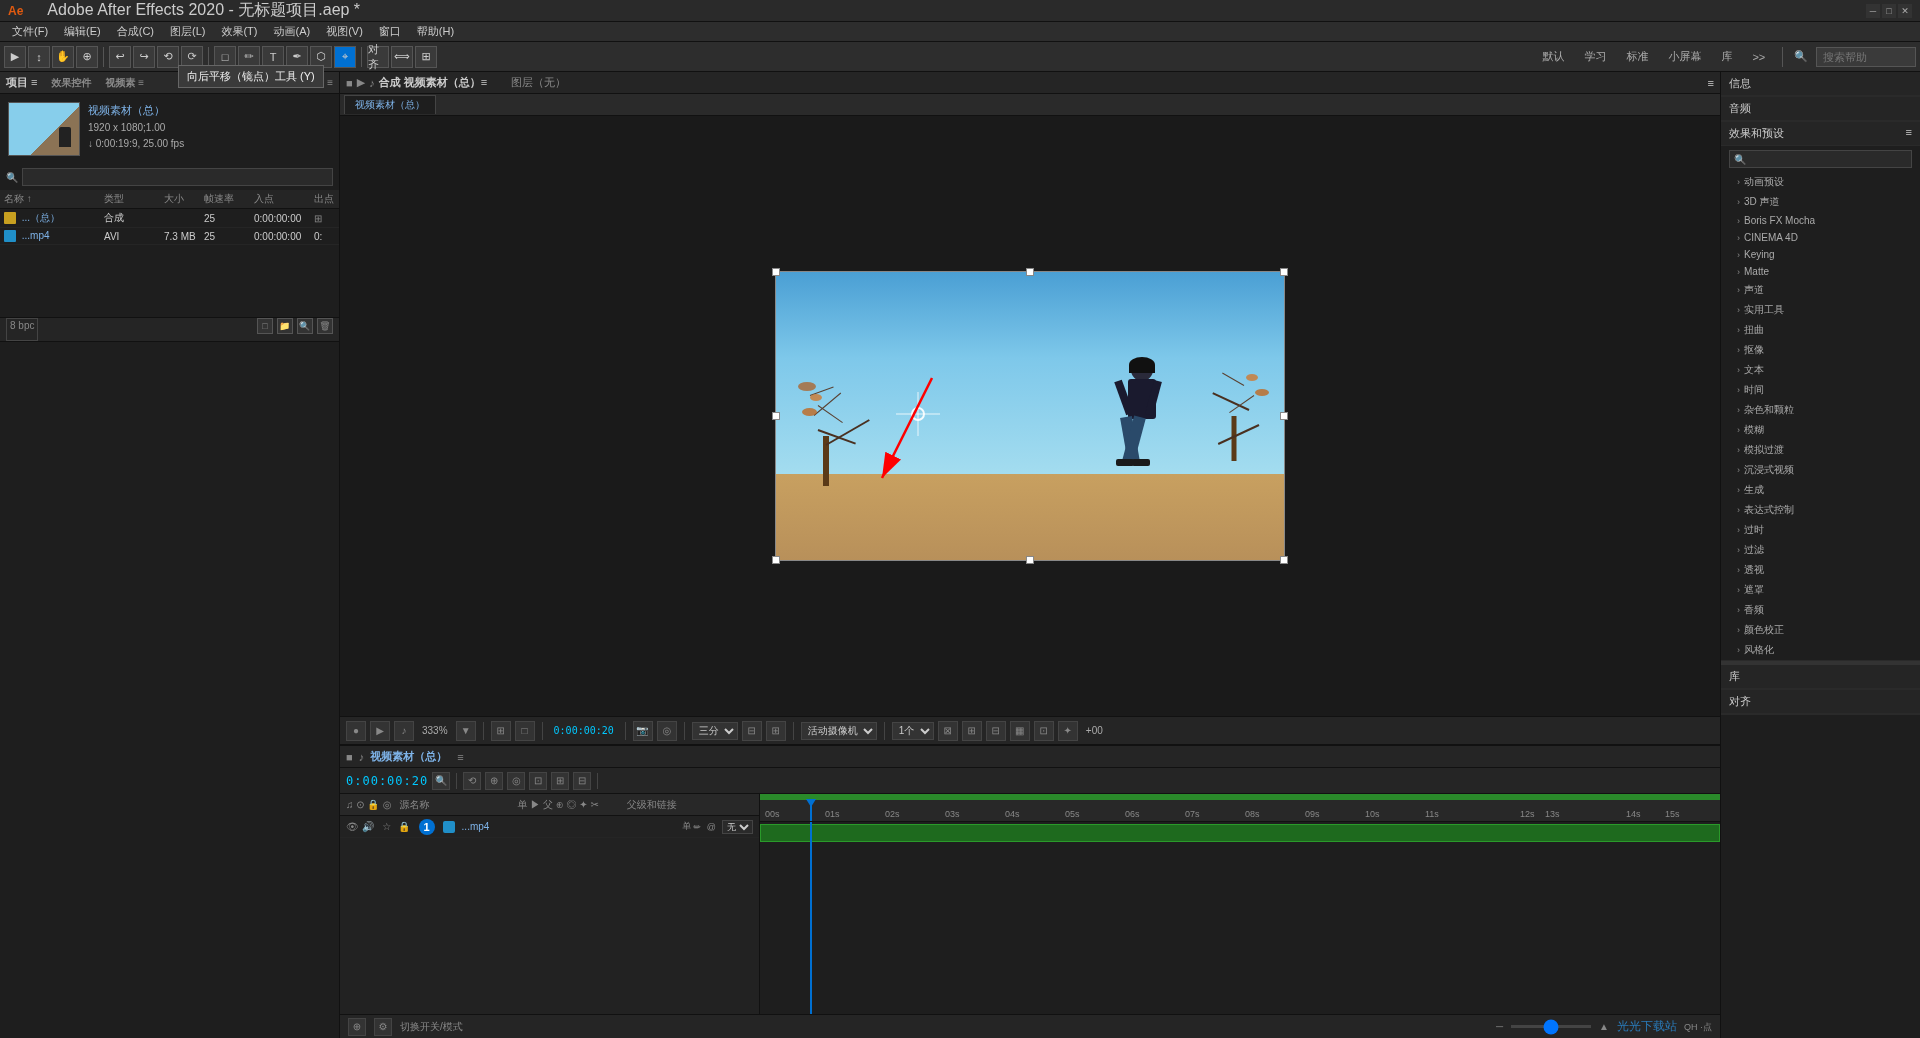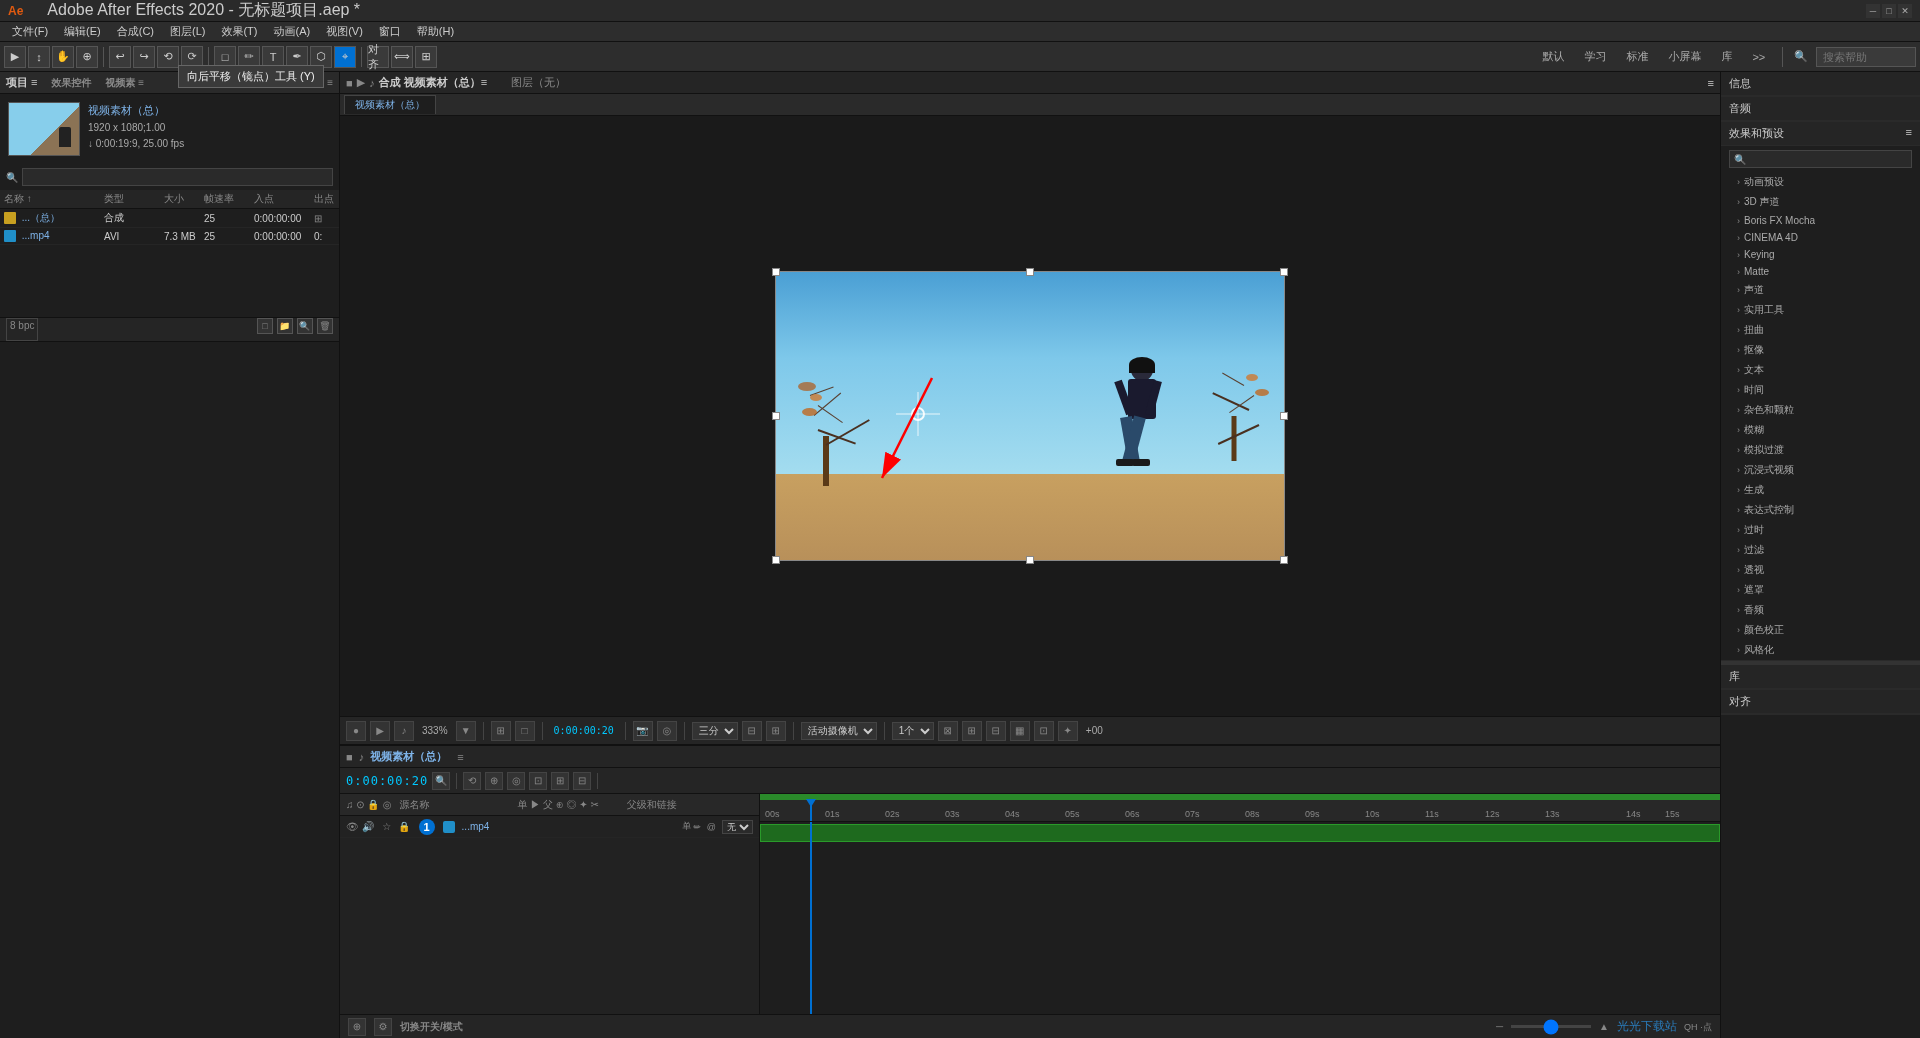--- a/index.html
+++ b/index.html
@@ -609,21 +609,21 @@
     }
     .bb-btn {
       width: 18px; height: 18px;
       background: #333;
       border: 1px solid #444;
       color: #888;
       font-size: 10px;
       cursor: pointer;
       display: flex; align-items: center; justify-content: center;
     }
-    .bb-label { font-size: 10px; color: #888; font-weight: bold; }
+    .bb-label { font-size: 10px; color: #888; }
 
     
     .timeline-slider {
       width: 80px;
       appearance: none;
       height: 3px;
       background: #444;
       outline: none;
       cursor: pointer;
     }
@@ -1000,21 +1000,21 @@
                 <span style="position:absolute; left:125px; bottom:2px; font-size:9px; color:#888;">02s</span>
                 <span style="position:absolute; left:185px; bottom:2px; font-size:9px; color:#888;">03s</span>
                 <span style="position:absolute; left:245px; bottom:2px; font-size:9px; color:#888;">04s</span>
                 <span style="position:absolute; left:305px; bottom:2px; font-size:9px; color:#888;">05s</span>
                 <span style="position:absolute; left:365px; bottom:2px; font-size:9px; color:#888;">06s</span>
                 <span style="position:absolute; left:425px; bottom:2px; font-size:9px; color:#888;">07s</span>
                 <span style="position:absolute; left:485px; bottom:2px; font-size:9px; color:#888;">08s</span>
                 <span style="position:absolute; left:545px; bottom:2px; font-size:9px; color:#888;">09s</span>
                 <span style="position:absolute; left:605px; bottom:2px; font-size:9px; color:#888;">10s</span>
                 <span style="position:absolute; left:665px; bottom:2px; font-size:9px; color:#888;">11s</span>
-                <span style="position:absolute; left:725px; bottom:2px; font-size:9px; color:#888;">12s</span>
+                <span style="position:absolute; left:760px; bottom:2px; font-size:9px; color:#888;">12s</span>
                 <span style="position:absolute; left:785px; bottom:2px; font-size:9px; color:#888;">13s</span>
                 <span style="position:absolute; left:866px; bottom:2px; font-size:9px; color:#888;">14s</span>
                 <span style="position:absolute; left:905px; bottom:2px; font-size:9px; color:#888;">15s</span>
 
                 <div style="position:absolute; left:50px; top:0; width:2px; height:100%; background:#0070d2;">
                   <div style="position:absolute; top:0; left:-4px; width:0; height:0; border-left:5px solid transparent; border-right:5px solid transparent; border-top:8px solid #0070d2;"></div>
                 </div>
               </div>
             </div>
           </div>

